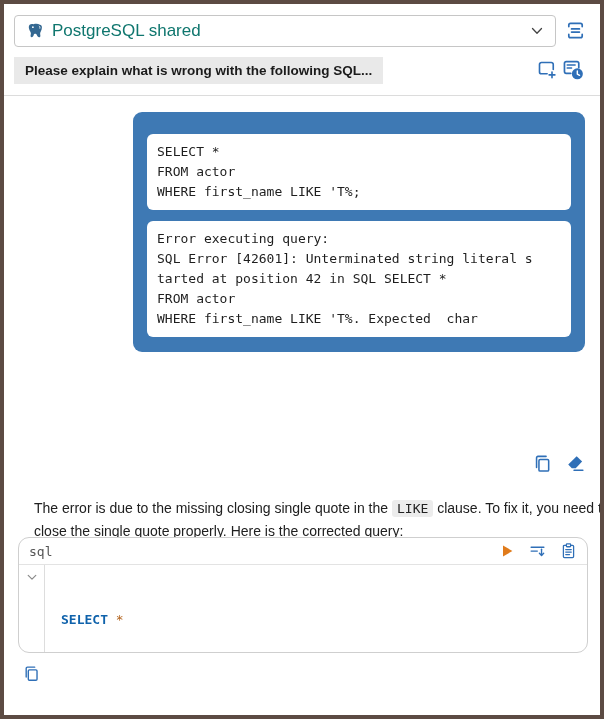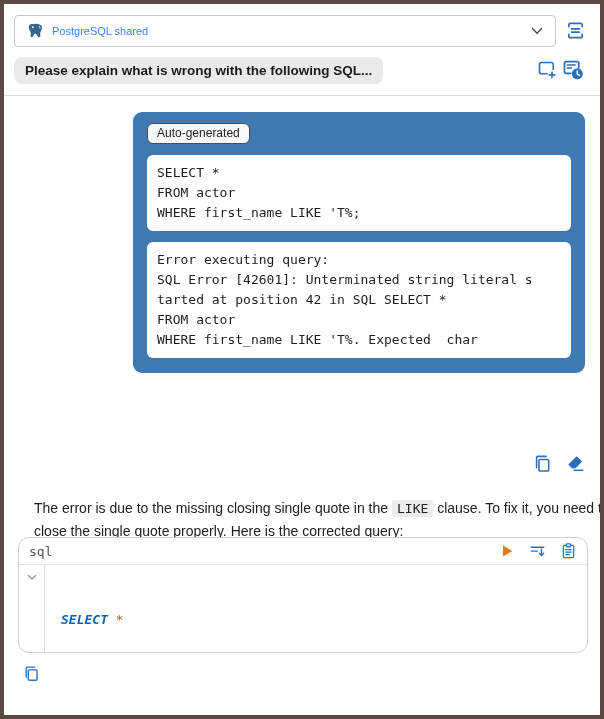--- a/index.html
+++ b/index.html
@@ -9,30 +9,30 @@
     background:#fff;position:relative;overflow:hidden;
     font-family:"Liberation Sans",sans-serif;color:#1f1f1f;
   }
   .abs{position:absolute;}
   
   .dropdown{
     left:10px;top:11px;width:542px;height:32px;box-sizing:border-box;
     border:1px solid #c6c6c6;border-radius:4px;background:#fff;
     display:flex;align-items:center;padding:0 12px;gap:9px;cursor:pointer;
   }
-  .dropdown .label{font-size:11px;color:#3b82f6;flex:1;}
+  .dropdown .label{font-size:17px;color:#0f766e;flex:1;}
   .icon-btn{background:none;border:none;padding:0;margin:0;cursor:pointer;display:flex;align-items:center;justify-content:center;}
   .blue-icon{color:var(--accent,#2f6fb7);}
   .console-btn{left:561px;top:16px;}
   
   .chip{
     left:10px;top:53px;height:27px;box-sizing:border-box;
     background:var(--chip,#e9e9e9);display:inline-flex;align-items:center;
     padding:0 11px;font-size:13.5px;font-weight:bold;color:#1b1b1b;
-    white-space:nowrap;cursor:pointer;border-radius:8px;
+    white-space:nowrap;cursor:pointer;
   }
   .addchat-btn{left:533px;top:56px;}
   .history-btn{left:558px;top:55px;}
   .divider{left:0;right:0;top:91px;height:1px;background:#dcdcdc;}
   
   .bubble{
     left:129px;top:108px;width:452px;box-sizing:border-box;
     background:var(--bubble,#3e79b4);border-radius:9px;
     padding:11px 14px 15px 14px;color:#fff;
   }
@@ -74,21 +74,21 @@
   .sql-body{position:relative;height:88px;}
   .gutter{
     position:absolute;left:0;top:0;bottom:0;width:26px;
     border-right:1px solid #ddd;text-align:center;padding-top:5px;
     box-sizing:border-box;color:#8a8a8a;cursor:pointer;
   }
   .sql-code{
     padding:5px 0 0 42px;font-family:"DejaVu Sans Mono",monospace;
     font-size:13px;line-height:20px;white-space:pre;color:#222;
   }
-  .kw{color:var(--keyword,#0f62ab);font-weight:bold;font-style:italic;}
+  .kw{color:var(--keyword,#0f62ab);font-weight:bold;}
   .op{color:var(--operator,#b3641f);}
   .copy-bottom{left:19px;top:661px;}
   svg{display:block;}
 </style>
 </head>
 <body>
 
 <div class="frame">
 
   <div class="abs dropdown">
@@ -132,21 +132,20 @@
       <line x1="3.6" y1="4.6" x2="9.6" y2="4.6" stroke="currentColor" stroke-width="1.2" stroke-linecap="round"></line>
       <line x1="3.6" y1="6.9" x2="6.9" y2="6.9" stroke="currentColor" stroke-width="1.2" stroke-linecap="round"></line>
       <circle cx="11.3" cy="11.3" r="4.2" fill="currentColor"></circle>
       <polyline points="11.3,9.1 11.3,11.5 13,12.4" fill="none" stroke="#fff" stroke-width="1.1" stroke-linecap="round" stroke-linejoin="round"></polyline>
     </svg>
   </button>
 
   <div class="abs divider"></div>
 
   <div class="abs bubble">
-    <span class="badge">Auto-generated</span>
     <pre class="code-card">SELECT *
 FROM actor
 WHERE first_name LIKE 'T%;</pre>
     <pre class="code-card">Error executing query:
 SQL Error [42601]: Unterminated string literal s
 tarted at position 42 in SQL SELECT *
 FROM actor
 WHERE first_name LIKE 'T%. Expected  char</pre>
   </div>
 

